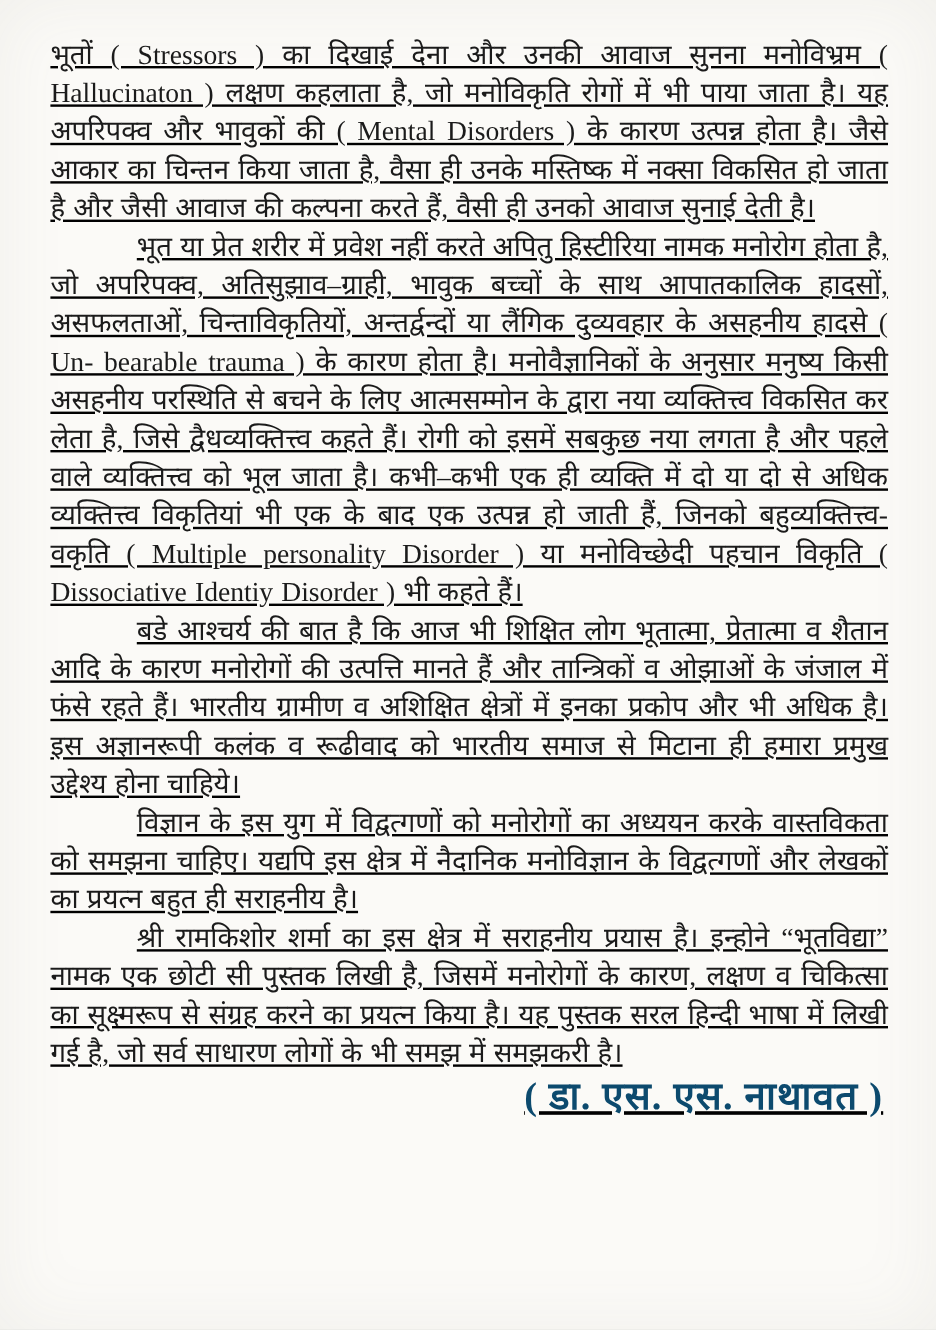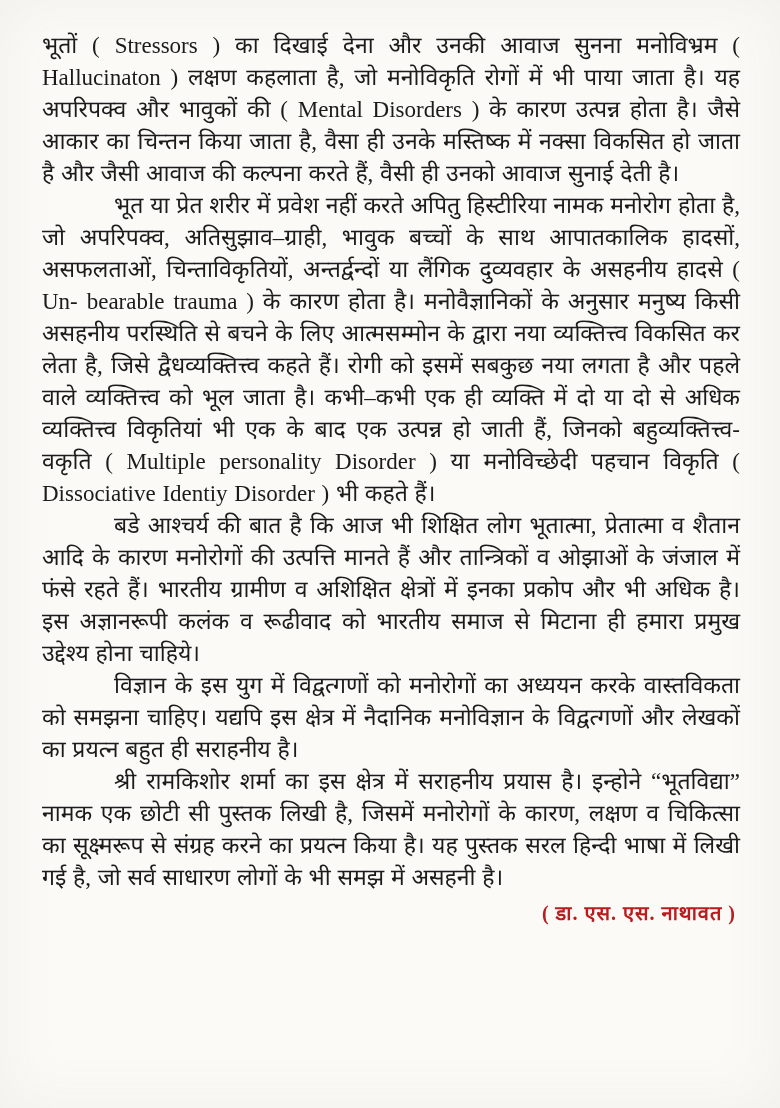--- a/index.html
+++ b/index.html
@@ -10,48 +10,49 @@
   .page {
     position: relative;
     width: 780px;
     height: 1108px;
     margin: 0 auto;
     background: #fbfaf7;
     box-shadow: inset 0 0 60px rgba(120,115,100,0.08);
     overflow: hidden;
     box-sizing: border-box;
     padding: 30px 40px 0 42px;
+    text-decoration: underline;
   }
   .para {
     margin: 0;
     font-family: "Liberation Serif", "DejaVu Serif", serif;
     font-size: 23px;
     line-height: 32px;
     color: #1b1b1b;
     text-align: justify;
     text-indent: 72px;
     word-spacing: 1px;
   }
   .para.no-indent {
     text-indent: 0;
   }
   .signature {
     margin: 2px 4px 0 0;
     font-family: "Liberation Serif", "DejaVu Serif", serif;
-    font-size: 20px;
+    font-size: 32px;
     line-height: 34px;
-    color: #b91c1c;
+    color: #0c4a6e;
     font-weight: bold;
     text-align: right;
     letter-spacing: 1px;
   }
 </style>
 </head>
 <body>
 
 <div class="page">
   <p class="para no-indent">भूतों ( Stressors ) का दिखाई देना और उनकी आवाज सुनना  मनोविभ्रम ( Hallucinaton ) लक्षण कहलाता है, जो मनोविकृति रोगों में भी पाया जाता है। यह अपरिपक्व और भावुकों की ( Mental Disorders ) के कारण उत्पन्न होता है। जैसे आकार का चिन्तन किया जाता है, वैसा ही उनके मस्तिष्क में नक्सा विकसित हो जाता है और जैसी आवाज की कल्पना करते हैं, वैसी ही उनको आवाज सुनाई देती है।</p>
   <p class="para">भूत या प्रेत शरीर में प्रवेश नहीं करते अपितु हिस्टीरिया नामक मनोरोग होता है, जो अपरिपक्व, अतिसुझाव–ग्राही, भावुक बच्चों के साथ आपातकालिक हादसों, असफलताओं, चिन्ताविकृतियों, अन्तर्द्वन्दों या लैंगिक दुव्यवहार के असहनीय हादसे ( Un- bearable trauma ) के कारण होता है। मनोवैज्ञानिकों के अनुसार मनुष्य किसी असहनीय परस्थिति से बचने के लिए आत्मसम्मोन के द्वारा नया व्यक्तित्त्व विकसित कर लेता है, जिसे द्वैधव्यक्तित्त्व कहते हैं। रोगी को इसमें सबकुछ नया लगता है और पहले वाले व्यक्तित्त्व को भूल जाता है। कभी–कभी एक ही व्यक्ति में दो या दो से अधिक व्यक्तित्त्व विकृतियां भी एक के बाद एक उत्पन्न हो जाती हैं, जिनको बहुव्यक्तित्त्व-वकृति ( Multiple personality Disorder ) या मनोविच्छेदी पहचान विकृति ( Dissociative Identiy Disorder ) भी कहते हैं।</p>
   <p class="para">बडे आश्चर्य की बात है कि आज भी शिक्षित लोग भूतात्मा, प्रेतात्मा व शैतान आदि के कारण मनोरोगों की उत्पत्ति मानते हैं और तान्त्रिकों व ओझाओं के जंजाल में फंसे रहते हैं। भारतीय ग्रामीण व अशिक्षित क्षेत्रों में इनका प्रकोप और भी अधिक है। इस अज्ञानरूपी कलंक व रूढीवाद को भारतीय समाज से मिटाना ही हमारा प्रमुख उद्देश्य होना चाहिये।</p>
   <p class="para">विज्ञान के इस युग में विद्वत्गणों को मनोरोगों का अध्ययन करके वास्तविकता को समझना चाहिए। यद्यपि इस क्षेत्र में नैदानिक मनोविज्ञान के विद्वत्गणों और लेखकों का प्रयत्न बहुत ही सराहनीय है।</p>
-  <p class="para">श्री रामकिशोर शर्मा का इस क्षेत्र में सराहनीय प्रयास है। इन्होने “भूतविद्या” नामक एक छोटी सी पुस्तक लिखी है, जिसमें मनोरोगों के कारण, लक्षण व चिकित्सा का सूक्ष्मरूप से संग्रह करने का प्रयत्न किया है। यह पुस्तक सरल हिन्दी भाषा में लिखी गई है, जो सर्व साधारण लोगों के भी समझ में असहनी है।</p>
+  <p class="para">श्री रामकिशोर शर्मा का इस क्षेत्र में सराहनीय प्रयास है। इन्होने “भूतविद्या” नामक एक छोटी सी पुस्तक लिखी है, जिसमें मनोरोगों के कारण, लक्षण व चिकित्सा का सूक्ष्मरूप से संग्रह करने का प्रयत्न किया है। यह पुस्तक सरल हिन्दी भाषा में लिखी गई है, जो सर्व साधारण लोगों के भी समझ में समझकरी है।</p>
   <p class="signature">( डा. एस. एस. नाथावत )</p>
 </div>
 
 </body></html>

